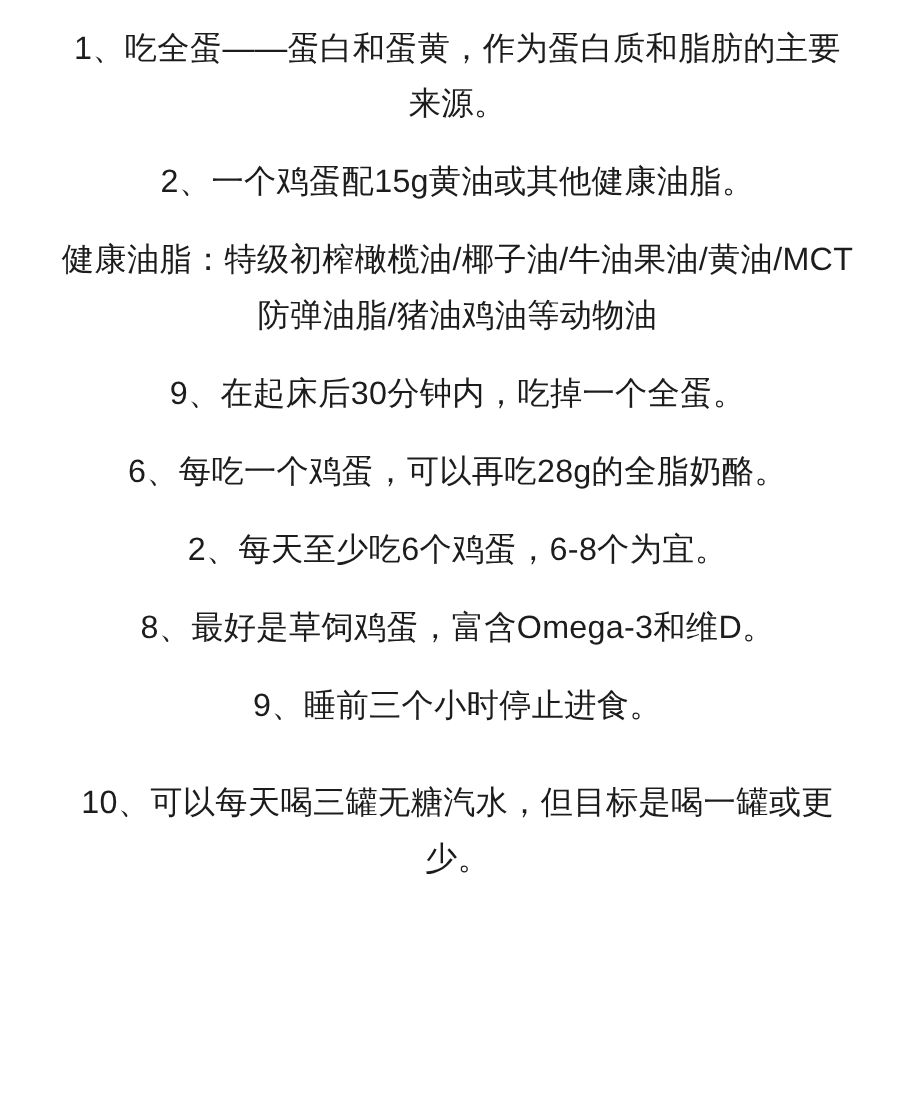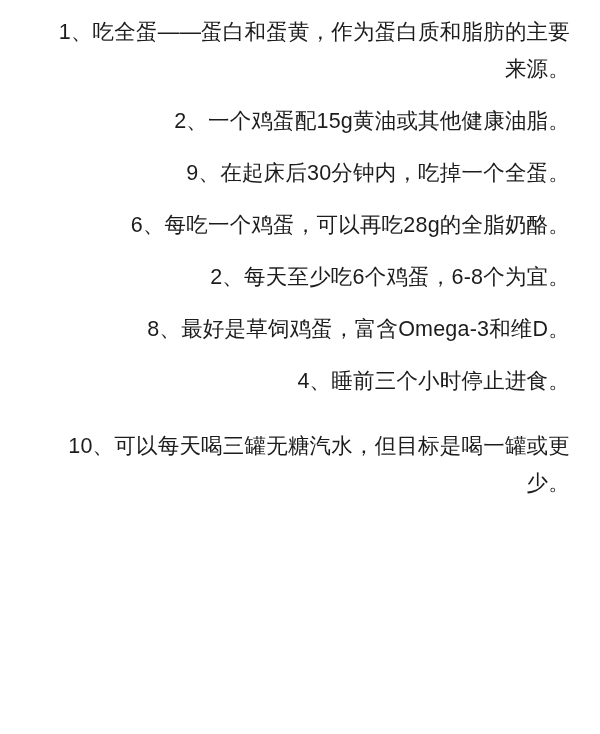--- a/index.html
+++ b/index.html
@@ -21,33 +21,34 @@
     padding: 14px 30px 10px 40px;
     background: #ffffff;
   }
   .para {
     font-size: 21.5px;
     line-height: 37px;
     letter-spacing: 0.2px;
     margin: 0 0 15px 0;
     font-weight: 500;
     color: #1c1c1c;
-    text-align: right;
+    text-align: center;
     word-break: break-word;
   }
   .para:last-child {
     margin-bottom: 0;
     margin-top: 28px;
   }
 </style>
 </head>
 <body>
 
 <div class="page">
   <p class="para">1、吃全蛋——蛋白和蛋黄，作为蛋白质和脂肪的主要来源。</p>
   <p class="para">2、一个鸡蛋配15g黄油或其他健康油脂。</p>
+  <p class="para">健康油脂：特级初榨橄榄油/椰子油/牛油果油/黄油/MCT防弹油脂/猪油鸡油等动物油</p>
   <p class="para">9、在起床后30分钟内，吃掉一个全蛋。</p>
   <p class="para">6、每吃一个鸡蛋，可以再吃28g的全脂奶酪。</p>
   <p class="para">2、每天至少吃6个鸡蛋，6-8个为宜。</p>
   <p class="para">8、最好是草饲鸡蛋，富含Omega-3和维D。</p>
-  <p class="para">4、睡前三个小时停止进食。</p>
+  <p class="para">9、睡前三个小时停止进食。</p>
   <p class="para">10、可以每天喝三罐无糖汽水，但目标是喝一罐或更少。</p>
 </div>
 
 </body></html>

